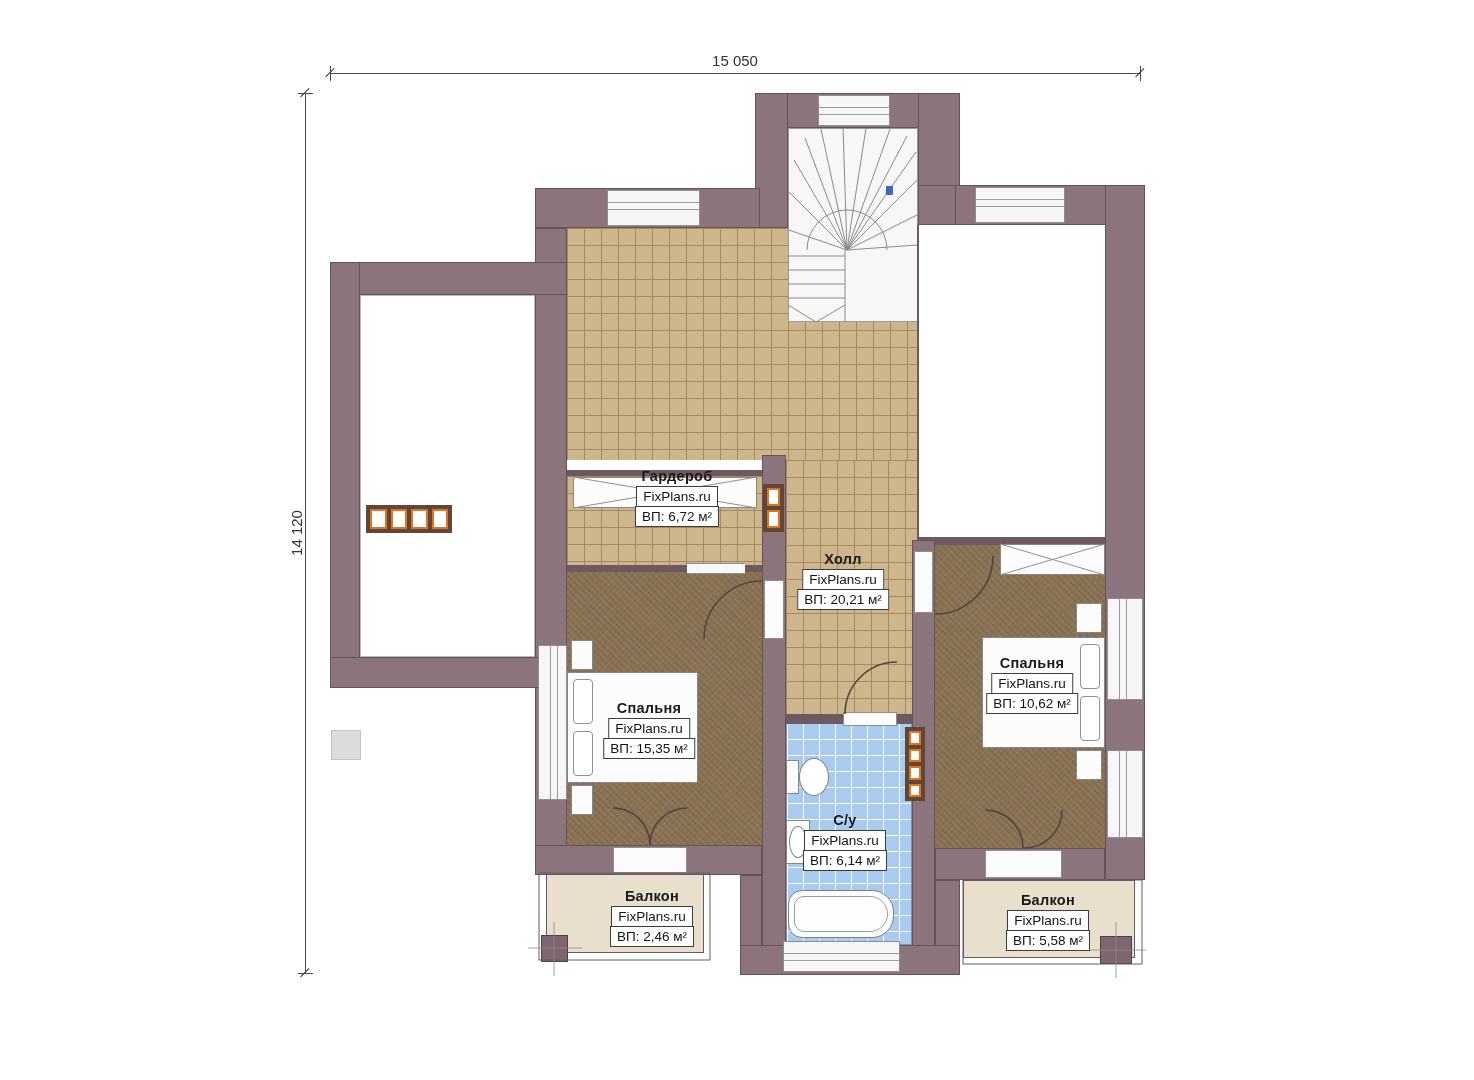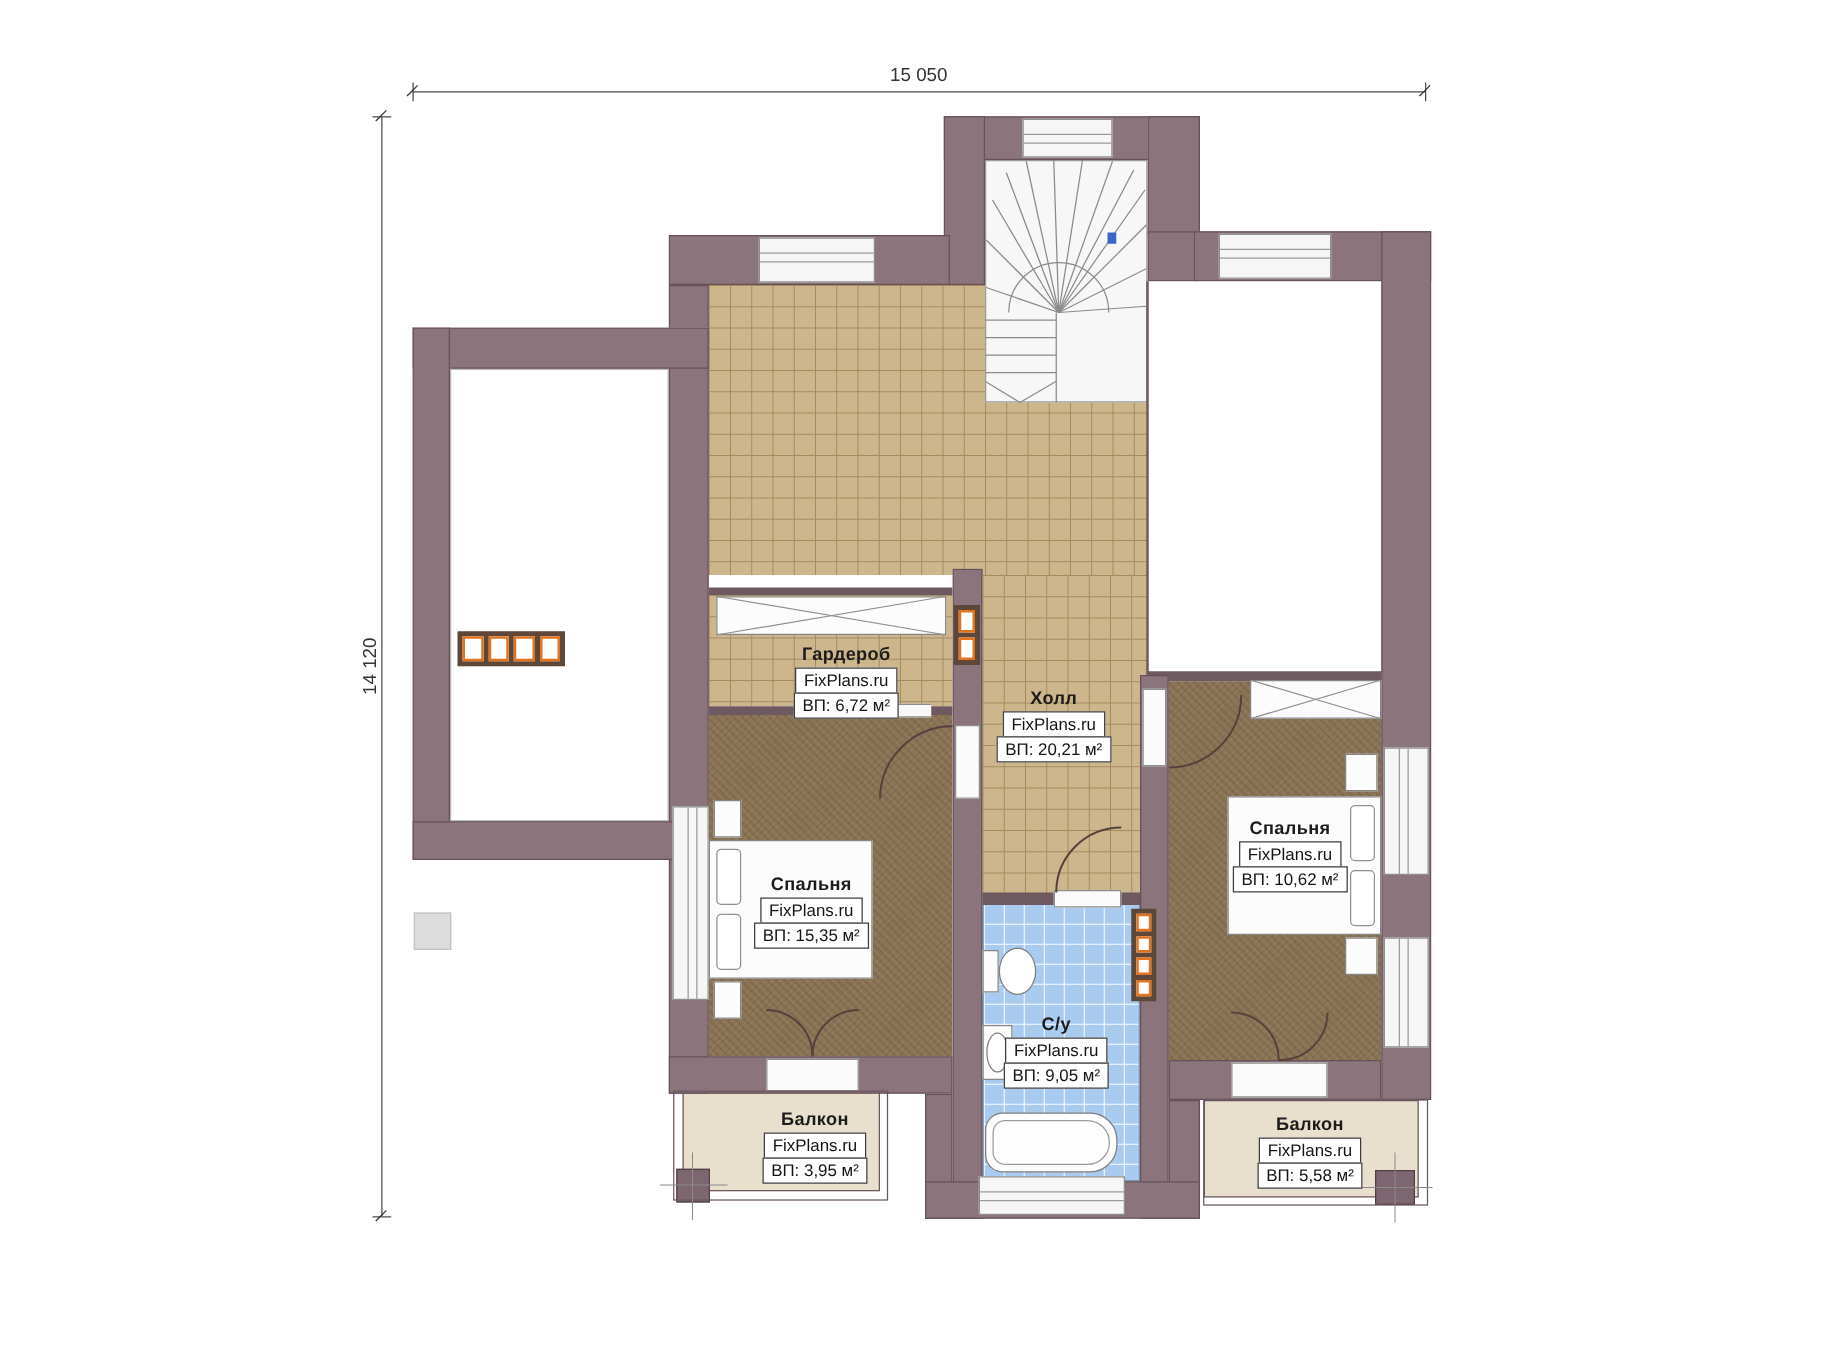--- a/index.html
+++ b/index.html
@@ -215,21 +215,21 @@
     </g>
 
     <g stroke="#8a8a8a" stroke-width="0.8">
       <line x1="528" y1="948" x2="582" y2="948"></line>
         <line x1="554" y1="922" x2="554" y2="976"></line>
       <line x1="1088" y1="950" x2="1146" y2="950"></line>
         <line x1="1116" y1="922" x2="1116" y2="978"></line>
     </g>
   </svg>
 
-  <div class="room-label" style="left:677px;top:516px">
+  <div class="room-label" style="left:677px;top:468px">
     <div class="room-title">Гардероб</div>
     <div class="room-box">FixPlans.ru</div>
     <div class="room-box">ВП: 6,72 м²</div>
   </div>
   <div class="room-label" style="left:843px;top:551px">
     <div class="room-title">Холл</div>
     <div class="room-box">FixPlans.ru</div>
     <div class="room-box">ВП: 20,21 м²</div>
   </div>
   <div class="room-label" style="left:649px;top:700px">
@@ -238,26 +238,26 @@
     <div class="room-box">ВП: 15,35 м²</div>
   </div>
   <div class="room-label" style="left:1032px;top:655px">
     <div class="room-title">Спальня</div>
     <div class="room-box">FixPlans.ru</div>
     <div class="room-box">ВП: 10,62 м²</div>
   </div>
   <div class="room-label" style="left:845px;top:812px">
     <div class="room-title">С/у</div>
     <div class="room-box">FixPlans.ru</div>
-    <div class="room-box">ВП: 9,05 м²</div>
+    <div class="room-box">ВП: 6,14 м²</div>
   </div>
   <div class="room-label" style="left:652px;top:888px">
     <div class="room-title">Балкон</div>
     <div class="room-box">FixPlans.ru</div>
-    <div class="room-box">ВП: 3,95 м²</div>
+    <div class="room-box">ВП: 2,46 м²</div>
   </div>
   <div class="room-label" style="left:1048px;top:892px">
     <div class="room-title">Балкон</div>
     <div class="room-box">FixPlans.ru</div>
     <div class="room-box">ВП: 5,58 м²</div>
   </div>
 
 </div>
 
 </body></html>

